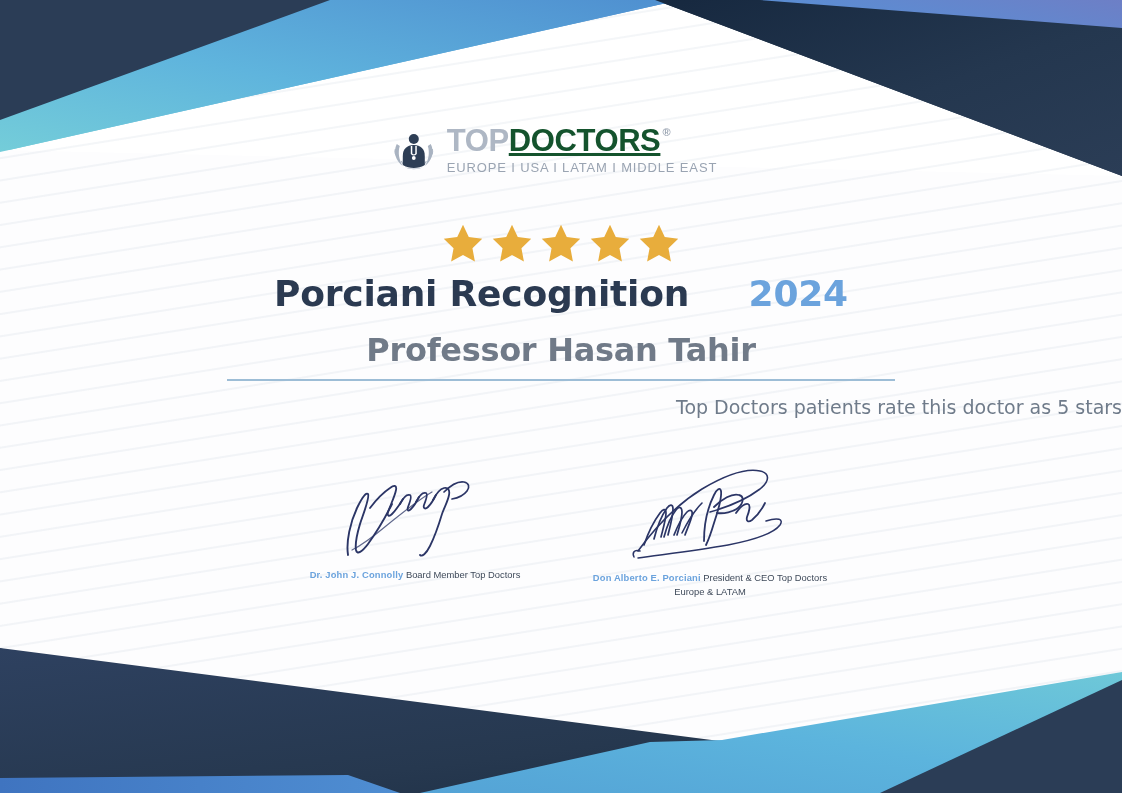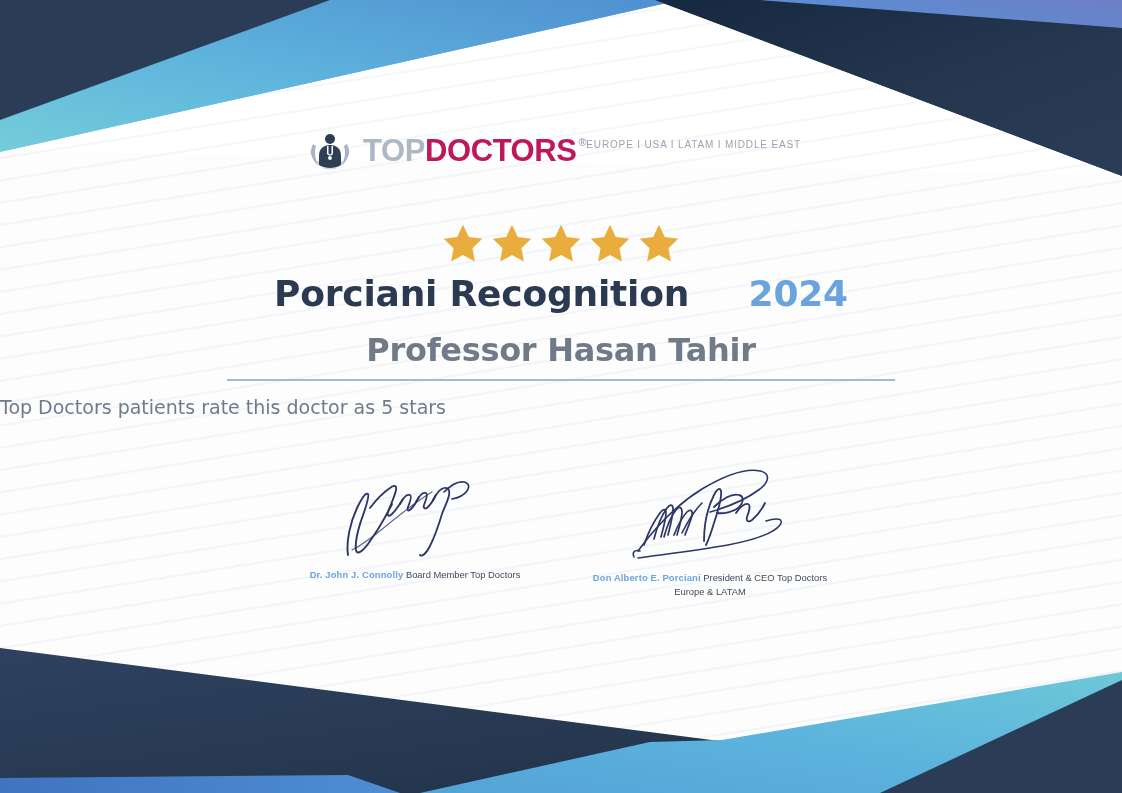--- a/index.html
+++ b/index.html
@@ -57,43 +57,43 @@
   .logo {
     position:absolute;
     top:126px; left:50%;
     transform:translateX(-50%);
     display:flex;
     align-items:center;
     gap:10px;
     height:48px;
   }
   .logo-mark { width:46px; height:44px; display:block; }
-  .logo-words { display:flex; justify-content:center; }
+  .logo-words { display:flex; flex-direction:column; justify-content:center; }
   .logo-wordmark {
     display:flex; align-items:baseline;
     font-family:"Liberation Sans", sans-serif;
     font-weight:bold;
     font-size:31px;
     letter-spacing:-0.4px;
     line-height:1;
   }
   .logo-top { color:#aeb7c4; }
-  .logo-doctors { color:#be185d; }
+  .logo-doctors { color:#14532d;text-decoration:underline; }
   .logo-reg {
     font-size:11px;
     color:#9aa4b2;
     margin-left:2px;
     align-self:flex-start;
     line-height:1;
     position:relative;
     top:2px;
   }
   .logo-regions {
     font-family:"Liberation Sans", sans-serif;
-    font-size:10px;
+    font-size:13px;
     letter-spacing:0.85px;
     color:#9aa4b2;
     text-align:right;
     margin-top:4px;
     padding-right:14px;
   }
 
   
   .stars {
     position:absolute;
@@ -138,21 +138,21 @@
     left:227px;
     width:668px;
     height:2px;
     background:#9dbdd6;
   }
 
   .rating-text {
     position:absolute;
     top:396px;
     width:100%;
-    text-align:left;
+    text-align:right;
     font-family:"DejaVu Sans", sans-serif;
     font-size:19px;
     color:#6f7b8a;
     white-space:nowrap;
   }
 
   
   .sig-block {
     position:absolute;
     display:flex;

